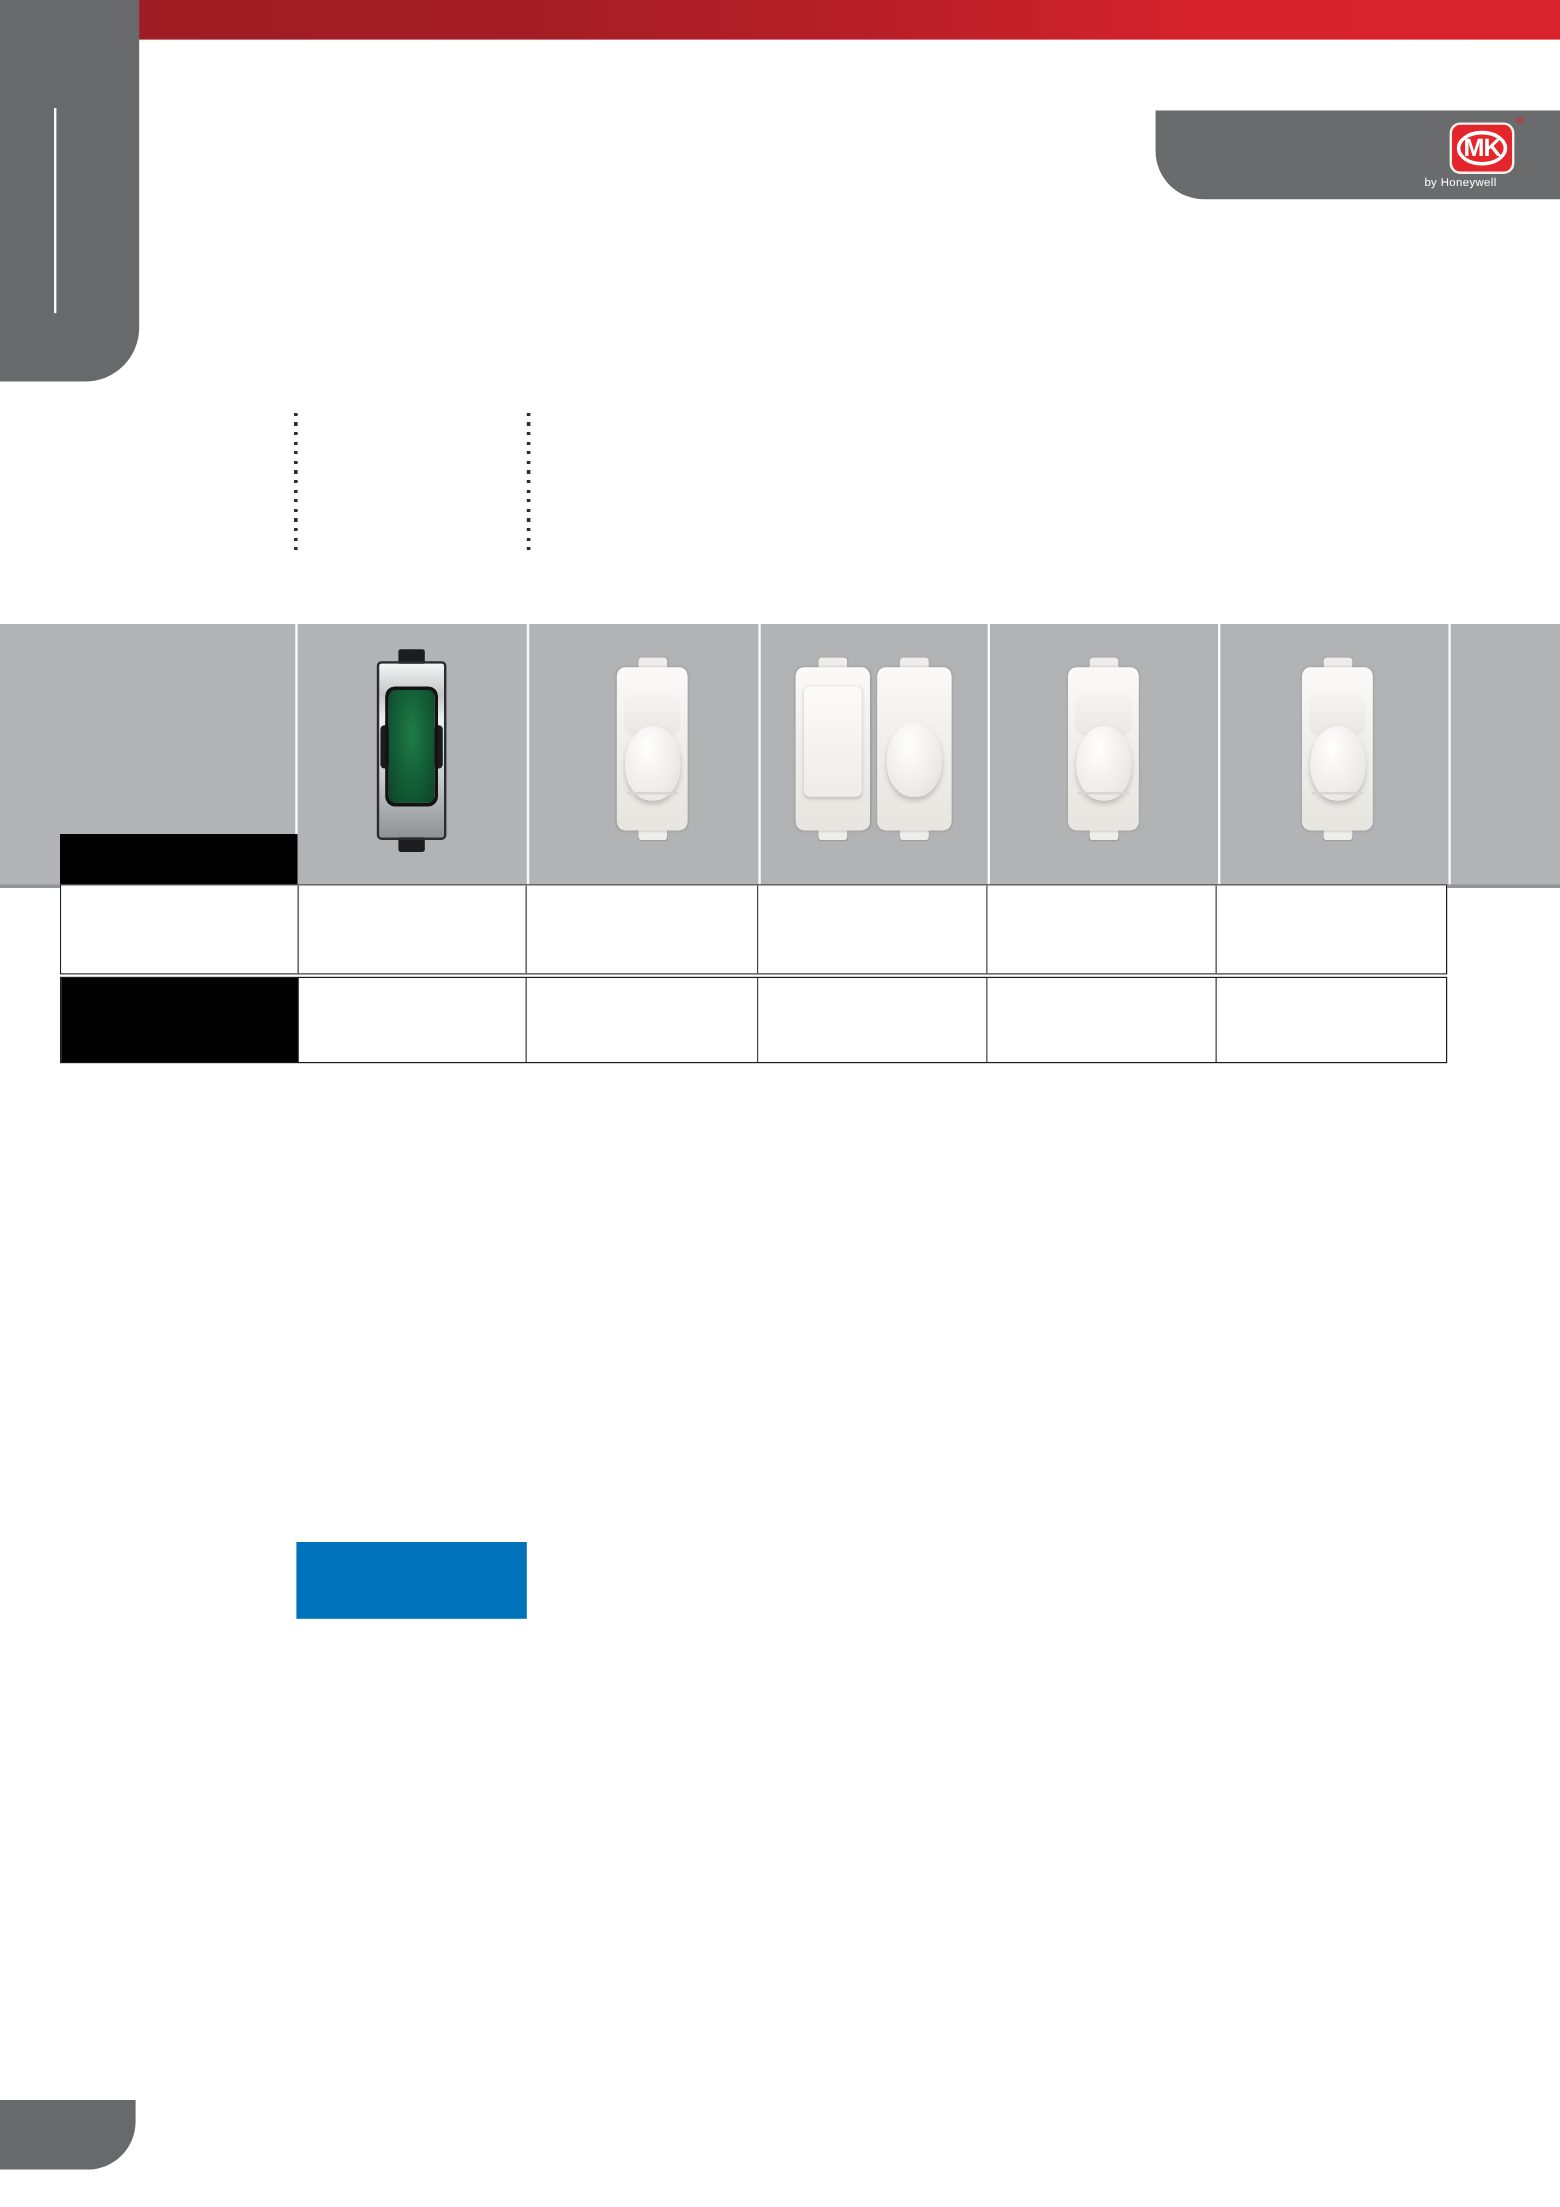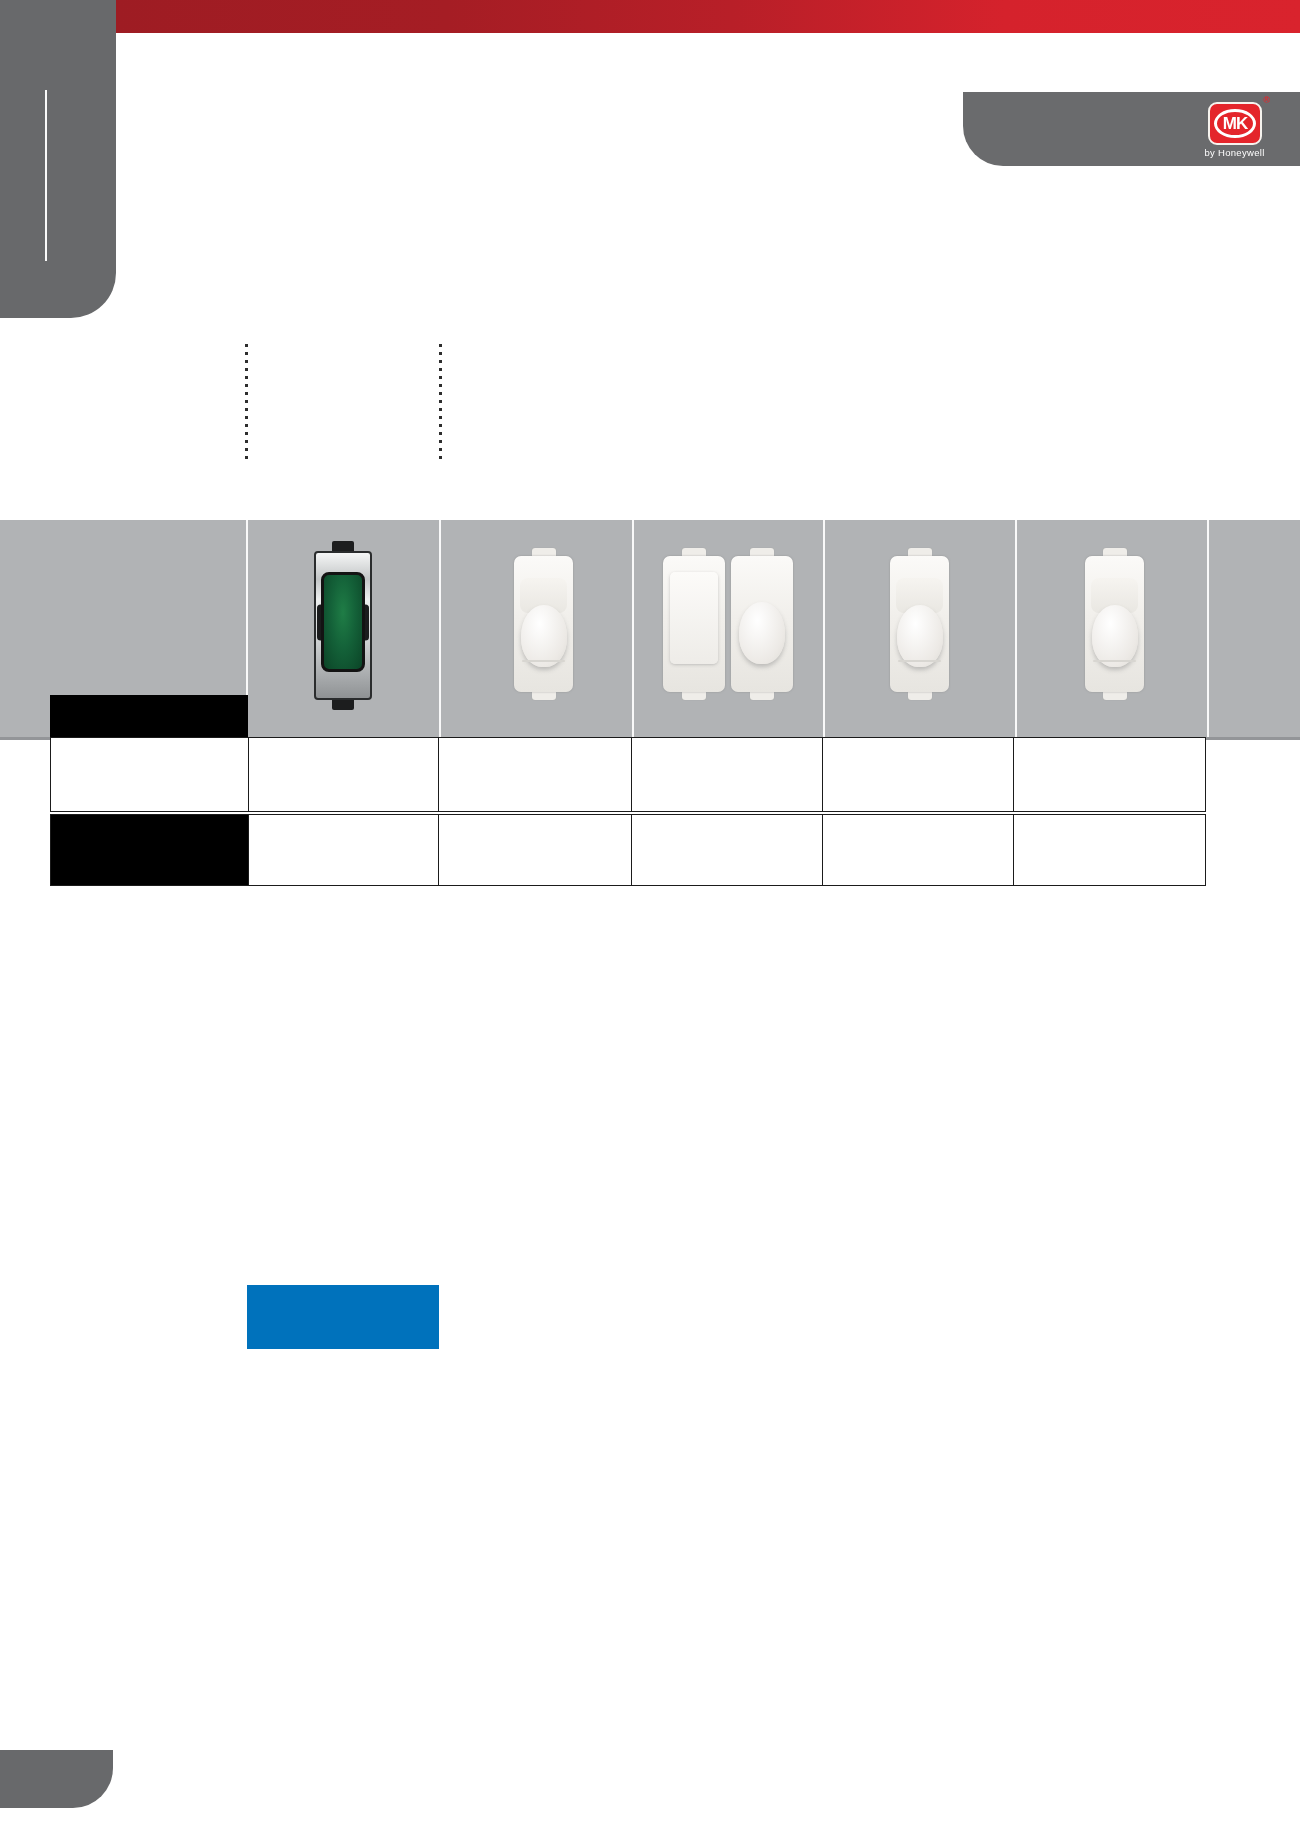--- a/index.html
+++ b/index.html
@@ -13,23 +13,23 @@
     border-radius:0 0 45px 0;}
   .tab-line{position:absolute;left:45px;top:90px;width:2px;height:171px;background:#fafafa;}
   .box-top-right{position:absolute;left:963px;top:92px;width:337px;height:74px;background:#6a6b6d;
     border-radius:0 0 0 40px;}
 
   
   .mk-logo{position:absolute;right:38px;top:10px;width:54px;height:43px;background:#e4252b;
     border-radius:9px;border:2px solid #f6f3ee;box-sizing:border-box;}
   .mk-oval{position:absolute;left:4px;right:4px;top:5px;bottom:5px;border:3px solid #ffffff;
     border-radius:50%;display:flex;align-items:center;justify-content:center;}
-  .mk-text{color:#ffffff;font-weight:bold;font-size:17px;letter-spacing:-1px;line-height:1;}
+  .mk-text{color:#ffffff;font-weight:bold;font-size:21px;letter-spacing:-1px;line-height:1;}
   .mk-reg{position:absolute;right:30px;top:3px;color:#e4252b;font-size:9px;font-weight:bold;}
-  .mk-sub{position:absolute;right:18px;top:55px;width:95px;text-align:center;color:#ffffff;
+  .mk-sub{position:absolute;right:18px;top:55px;width:95px;color:#ffffff;
     font-size:9.5px;letter-spacing:.3px;}
 
   
   .dotted{position:absolute;top:344px;height:118px;width:3px;
     background:repeating-linear-gradient(180deg,#2d2d2d 0px,#2d2d2d 2.6px,transparent 2.6px,transparent 8px);}
   .dotted.d1{left:245px;}
   .dotted.d2{left:439px;}
 
   
   .band{position:absolute;left:0;top:520px;width:1300px;height:217px;background:#b1b3b5;

